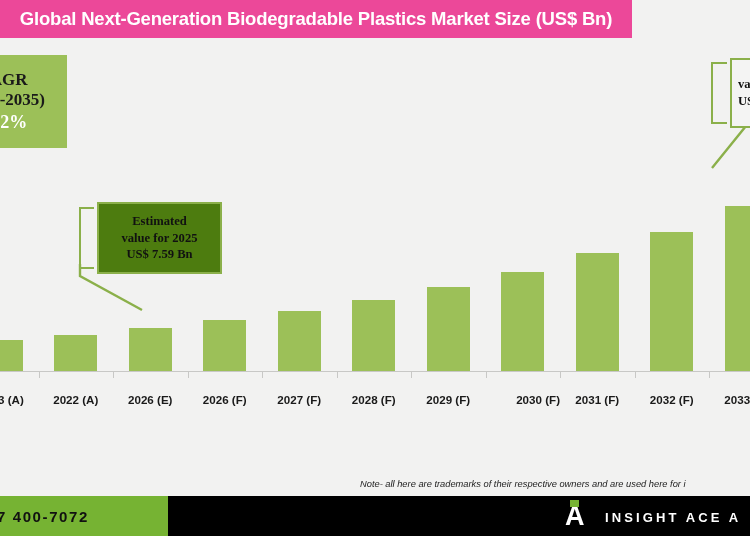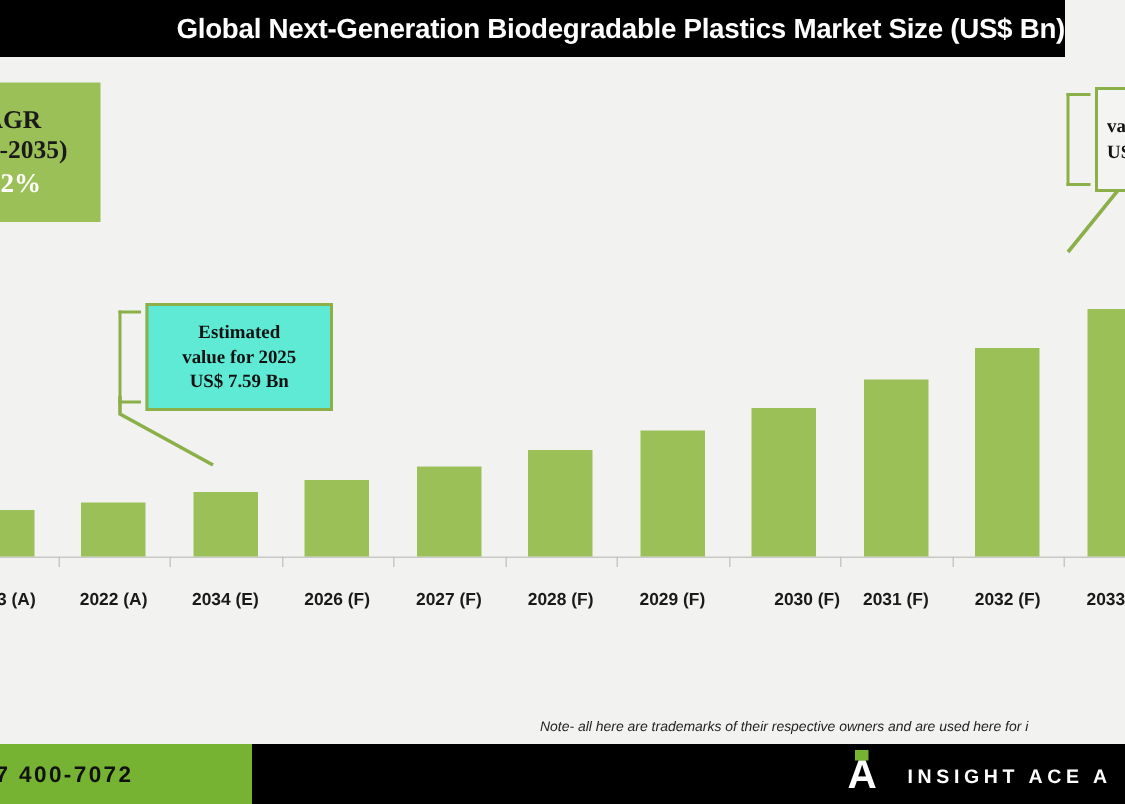--- a/index.html
+++ b/index.html
@@ -7,23 +7,23 @@
     width:750px;height:536px;
     background:#f2f2f1;
     font-family:"Liberation Sans", sans-serif;
     overflow:hidden;
     position:relative;
   }
   #page{position:relative;width:750px;height:536px;overflow:hidden;background:#f2f2f1;}
 
   
   .titlebar{
-    position:absolute;left:0;top:0;width:710px;height:38px;
-    background:#000000;
-    display:flex;align-items:center;justify-content:flex-end;
+    position:absolute;left:0;top:0;width:632px;height:38px;
+    background:#ec4899;
+    display:flex;align-items:center;justify-content:center;
   }
   .titlebar .t{
     color:#ffffff;font-size:18.5px;font-weight:bold;
     font-family:"Liberation Sans", sans-serif;
     letter-spacing:-0.2px;white-space:nowrap;
   }
 
   
   .plot{
     position:absolute;left:0;top:38px;width:750px;height:382px;
@@ -57,21 +57,21 @@
     display:flex;flex-direction:column;align-items:center;justify-content:center;
     font-family:"Liberation Serif", serif;
   }
   .cagrbox .l1{font-size:17px;font-weight:bold;color:#1a1a1a;line-height:1.22;white-space:nowrap;}
   .cagrbox .l2{font-size:17px;font-weight:bold;color:#1a1a1a;line-height:1.22;white-space:nowrap;}
   .cagrbox .l3{font-size:18px;font-weight:bold;color:#ffffff;line-height:1.25;white-space:nowrap;}
 
   
   .callout25{
     position:absolute;left:97px;top:202px;width:121px;height:68px;
-    background:#5eead4;border:2px solid #8bb04a;
+    background:#4d7c0f;border:2px solid #8bb04a;
     display:flex;flex-direction:column;align-items:center;justify-content:center;
     font-family:"Liberation Serif", serif;
   }
   .callout25 div{font-size:12.6px;font-weight:bold;color:#111;line-height:1.32;white-space:nowrap;}
   .bracket25{
     position:absolute;left:79px;top:207px;width:13px;height:58px;
     border:2px solid #8bb04a;border-right:none;
   }
   .leader25{
     position:absolute;left:78px;top:262px;width:66px;height:50px;pointer-events:none;
@@ -161,21 +161,21 @@
         <div class="tick" style="left: 336.5px;"></div>
         <div class="tick" style="left: 411px;"></div>
         <div class="tick" style="left: 485.5px;"></div>
         <div class="tick" style="left: 560px;"></div>
         <div class="tick" style="left: 634.5px;"></div>
         <div class="tick" style="left: 709px;"></div>
       </div>
     <div class="xlabels" id="xlabels">
         <div class="xlab" style="left: -36px; width: 74.5px;">2023 (A)</div>
         <div class="xlab" style="left: 38.5px; width: 74.5px;">2022 (A)</div>
-        <div class="xlab" style="left: 113px; width: 74.5px;">2034 (E)</div>
+        <div class="xlab" style="left: 113px; width: 74.5px;">2026 (E)</div>
         <div class="xlab" style="left: 187.5px; width: 74.5px;">2026 (F)</div>
         <div class="xlab" style="left: 262px; width: 74.5px;">2027 (F)</div>
         <div class="xlab" style="left: 336.5px; width: 74.5px;">2028 (F)</div>
         <div class="xlab" style="left: 411px; width: 74.5px;">2029 (F)</div>
         <div class="xlab" style="left: 485.5px; width: 74.5px; text-align: right;">2030 (F)</div>
         <div class="xlab" style="left: 560px; width: 74.5px; text-align: center;">2031 (F)</div>
         <div class="xlab" style="left: 634.5px; width: 74.5px;">2032 (F)</div>
         <div class="xlab" style="left: 709px; width: 74.5px;">2033 (F)</div>
       </div>
   </div>

